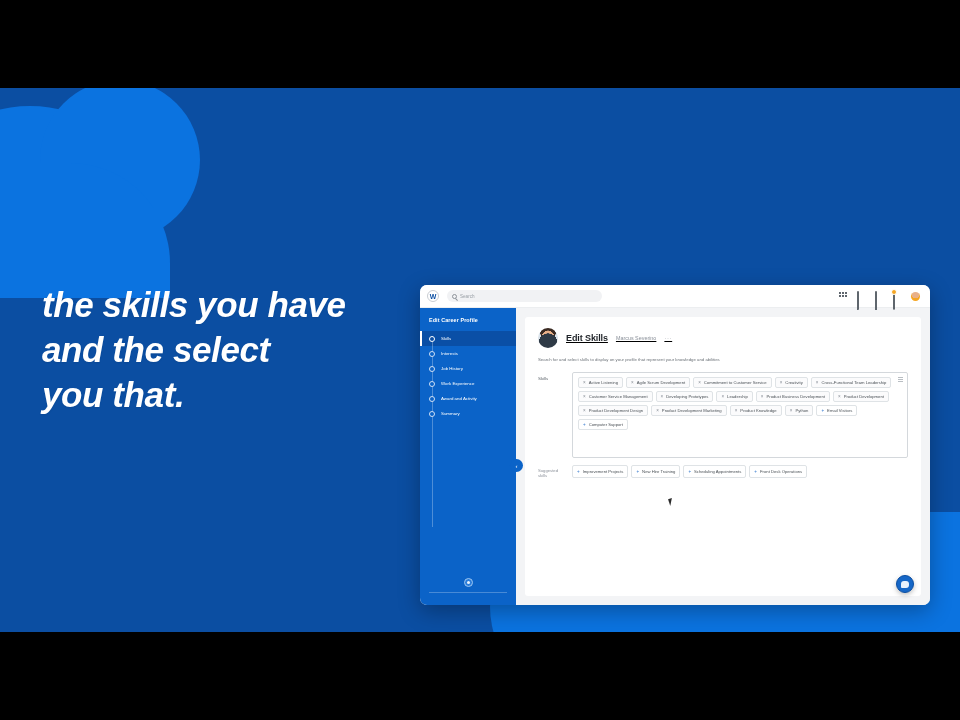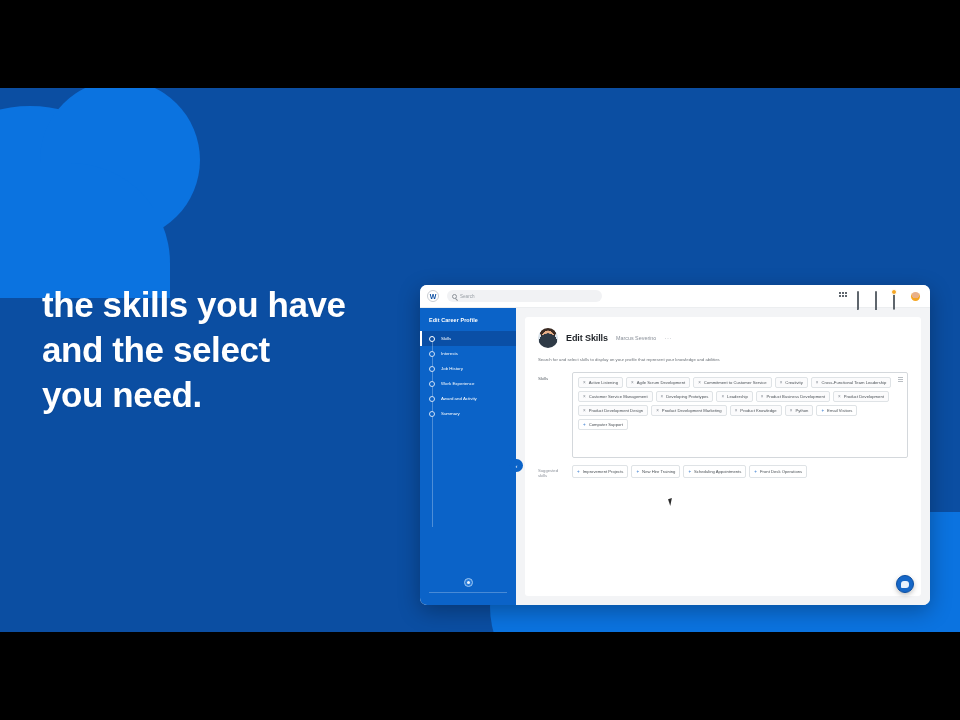--- a/index.html
+++ b/index.html
@@ -28,20 +28,21 @@
   .cloud-r2 { right: 270px; bottom: -70px; width: 200px; height: 190px; }
   .cloud-rbase { right: -10px; bottom: -10px; width: 420px; height: 130px; border-radius: 0; background:#0b73e0; }
   .cloud-r3 { right: 0px; bottom: -60px; width: 260px; height: 200px; }
 
   
   .headline {
     position: absolute; left: 42px; top: 195px;
     color: #ffffff; font-size: 35px; font-weight: bold;
     line-height: 1.28; letter-spacing: -0.4px; z-index: 5;
     text-shadow: 0 1px 2px rgba(0,0,0,.08);
+    font-style: italic;
   }
 
   
   .window {
     position: absolute; left: 420px; top: 197px; width: 510px; height: 320px;
     background: #fff; border-radius: 7px; overflow: hidden;
     box-shadow: 0 6px 22px rgba(0,0,0,.30);
     z-index: 6;
   }
   .topbar {
@@ -117,21 +118,21 @@
   }
   .collapse {
     position: absolute; right: -7px; top: 151px; width: 13px; height: 13px;
     border-radius: 50%; background: #0b63c8; color:#fff;
     display:flex; align-items:center; justify-content:center; font-size:6px; z-index:4;
   }
 
   
   .main { flex: 1; background: #f3f4f6; padding: 9px; overflow: hidden; }
   .card { background: #fff; border-radius: 3px; height: 100%; padding: 11px 13px; }
-  .card-head { display: flex; align-items: center; gap: 8px; }
+  .card-head { display: flex; align-items: center; gap: 8px; text-decoration: underline; }
   .avatar-lg {
     width: 20px; height: 20px; border-radius: 50%; flex: 0 0 auto;
     background:
       radial-gradient(circle at 50% 74%, #2e3a46 0 52%, transparent 53%),
       radial-gradient(circle at 50% 42%, #e8b089 0 38%, transparent 39%),
       radial-gradient(circle at 50% 26%, #3a2a22 0 42%, transparent 43%),
       linear-gradient(#d9e2ea, #d9e2ea);
   }
   .h1 { font-size: 9px; font-weight: bold; color: #1f2328; letter-spacing: -.1px; }
   .subname { font-size: 5.4px; color: #8a9099; }
@@ -189,21 +190,21 @@
     <div class="cloud cloud-lbase"></div>
 
     <div class="cloud cloud-r2"></div>
     <div class="cloud cloud-r1"></div>
     <div class="cloud cloud-r3"></div>
     <div class="cloud cloud-rbase"></div>
 
     <div class="headline">
       <div>the skills you have</div>
       <div>and the select</div>
-      <div>you need.</div>
+      <div>you that.</div>
     </div>
 
     <div class="window">
 
       <div class="topbar">
         <div class="wd-logo">
           <span>W</span>
         </div>
         <div class="searchbox">
           <span class="mag"></span>

